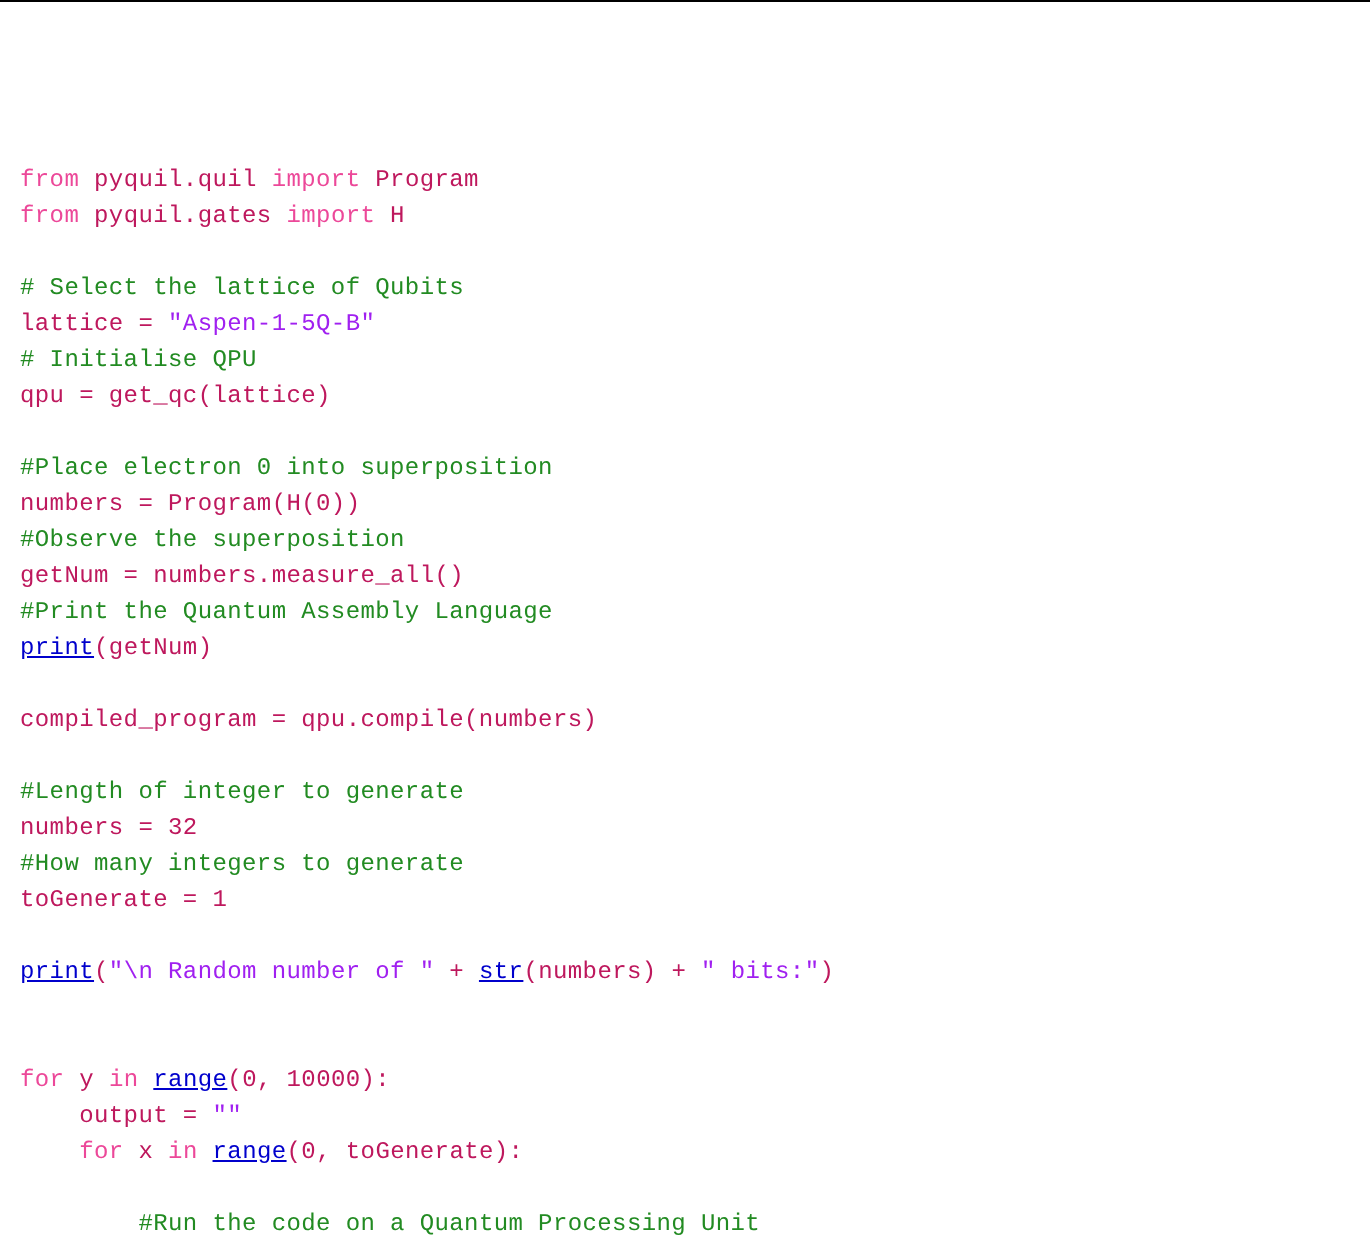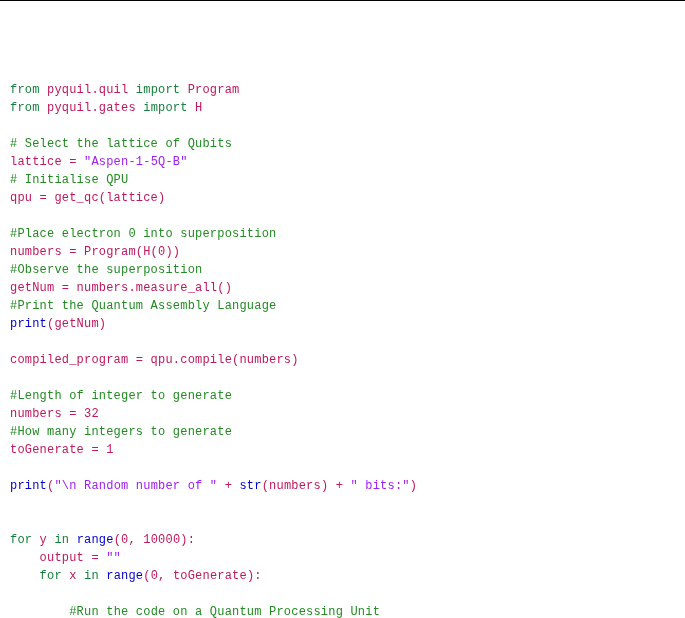--- a/index.html
+++ b/index.html
@@ -11,24 +11,24 @@
     padding: 8px 10px;
     width: 685px;
     border-top: 1px solid #000;
     border-bottom: 1px solid #000;
     white-space: pre;
     letter-spacing: 0.2px;
   }
   .line { display: block; }
   .tok { white-space: pre; }
   
-  .c-kw { color: #15803d; }       
+  .c-kw { color: #ec4899; }       
   .c-cm { color: #228b22; font-family: Liberation Mono, monospace; }       
   .c-str { color: #a020f0; }      
-  .c-fn { color: #0000cc; }       
+  .c-fn { color: #0000cc; text-decoration: underline; }       
   .c-plain { color: #be185d; }
 </style>
 </head>
 <body>
 
 
 
 <div id="code-block"><span class="line"><span class="tok c-kw">from</span><span class="tok c-plain"> pyquil.quil </span><span class="tok c-kw">import</span><span class="tok c-plain"> Program</span></span><span class="line"><span class="tok c-kw">from</span><span class="tok c-plain"> pyquil.gates </span><span class="tok c-kw">import</span><span class="tok c-plain"> H</span></span><span class="line">&nbsp;</span><span class="line"><span class="tok c-cm"># Select the lattice of Qubits</span></span><span class="line"><span class="tok c-plain">lattice = </span><span class="tok c-str">"Aspen-1-5Q-B"</span></span><span class="line"><span class="tok c-cm"># Initialise QPU</span></span><span class="line"><span class="tok c-plain">qpu = get_qc(lattice)</span></span><span class="line">&nbsp;</span><span class="line"><span class="tok c-cm">#Place electron 0 into superposition</span></span><span class="line"><span class="tok c-plain">numbers = Program(H(0))</span></span><span class="line"><span class="tok c-cm">#Observe the superposition</span></span><span class="line"><span class="tok c-plain">getNum = numbers.measure_all()</span></span><span class="line"><span class="tok c-cm">#Print the Quantum Assembly Language</span></span><span class="line"><span class="tok c-fn">print</span><span class="tok c-plain">(getNum)</span></span><span class="line">&nbsp;</span><span class="line"><span class="tok c-plain">compiled_program = qpu.compile(numbers)</span></span><span class="line">&nbsp;</span><span class="line"><span class="tok c-cm">#Length of integer to generate</span></span><span class="line"><span class="tok c-plain">numbers = 32</span></span><span class="line"><span class="tok c-cm">#How many integers to generate</span></span><span class="line"><span class="tok c-plain">toGenerate = 1</span></span><span class="line">&nbsp;</span><span class="line"><span class="tok c-fn">print</span><span class="tok c-plain">(</span><span class="tok c-str">"\n Random number of "</span><span class="tok c-plain"> + </span><span class="tok c-fn">str</span><span class="tok c-plain">(numbers) + </span><span class="tok c-str">" bits:"</span><span class="tok c-plain">)</span></span><span class="line">&nbsp;</span><span class="line">&nbsp;</span><span class="line"><span class="tok c-kw">for</span><span class="tok c-plain"> y </span><span class="tok c-kw">in</span><span class="tok c-plain"> </span><span class="tok c-fn">range</span><span class="tok c-plain">(0, 10000):</span></span><span class="line"><span class="tok c-plain">    output = </span><span class="tok c-str">""</span></span><span class="line"><span class="tok c-plain">    </span><span class="tok c-kw">for</span><span class="tok c-plain"> x </span><span class="tok c-kw">in</span><span class="tok c-plain"> </span><span class="tok c-fn">range</span><span class="tok c-plain">(0, toGenerate):</span></span><span class="line">&nbsp;</span><span class="line"><span class="tok c-plain">        </span><span class="tok c-cm">#Run the code on a Quantum Processing Unit</span></span></div>
 
 

